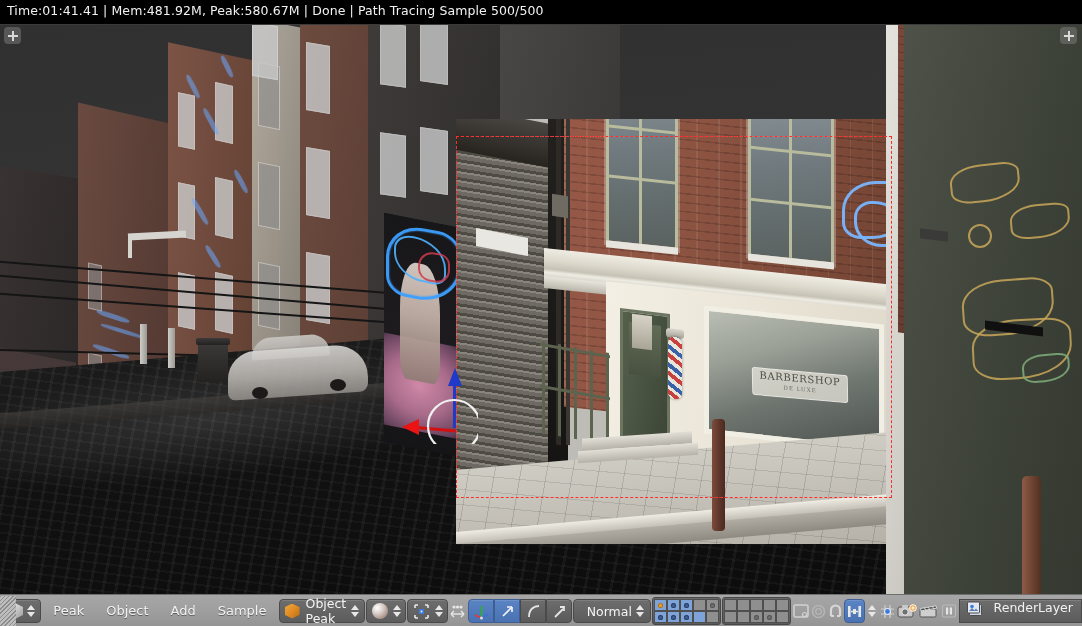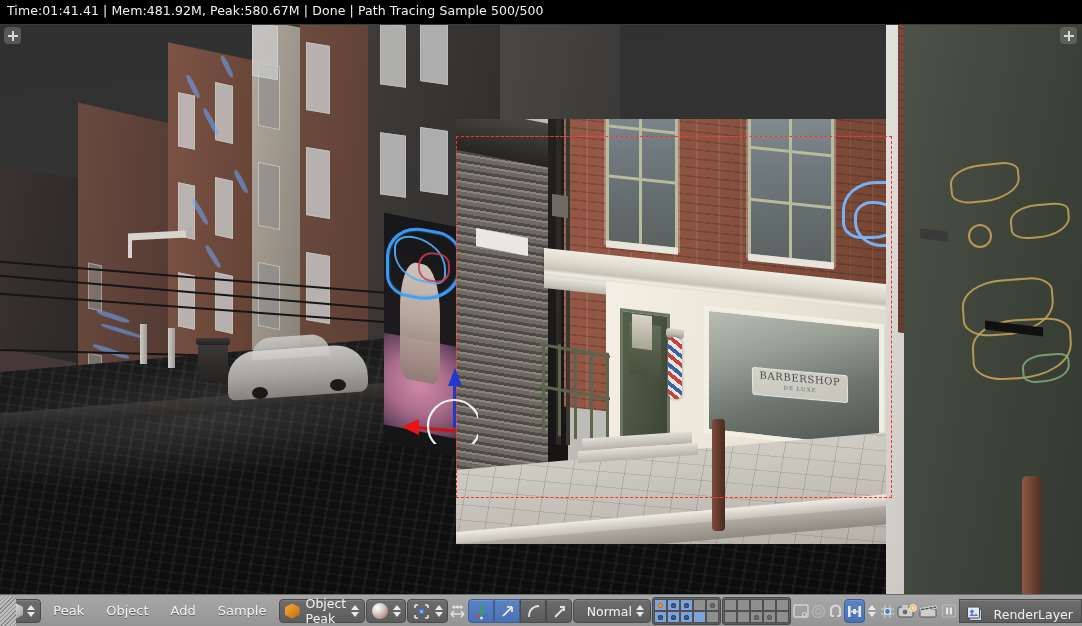--- a/index.html
+++ b/index.html
@@ -287,21 +287,21 @@
 
   .sphere{width:16px;height:16px;border-radius:50%;
      background:radial-gradient(circle at 33% 30%,#ffffff 0%,#dcd2cc 35%,#a98f86 75%,#6d5a54 100%);}
   .cubeicn{width:15px;height:15px;
      background:linear-gradient(135deg,#f0a83c 0%,#e08a22 50%,#b56a16 100%);
      clip-path:polygon(50% 0%,100% 25%,100% 75%,50% 100%,0% 75%,0% 25%);}
   .greycube{width:16px;height:16px;
      background:linear-gradient(135deg,#f2f2f2 0%,#cfcfcf 45%,#9a9a9a 100%);
      clip-path:polygon(50% 0%,100% 25%,100% 75%,50% 100%,0% 75%,0% 25%);}
   .renderlayer-lbl{color:#f2f2f2;font-size:12.5px;padding-left:7px;}
-  .rl-field{height:22px;border-radius:0;display:flex;align-items:flex-end;
+  .rl-field{height:22px;border-radius:0;display:flex;align-items:flex-start;
      background:linear-gradient(180deg,#6d6d6d,#5c5c5c);border:1px solid #4a4a4a;padding:0 8px 0 3px;
      box-shadow:inset 0 1px 0 rgba(255,255,255,.12);}
   svg{display:block;}
 </style>
 </head>
 <body>
 
 <div id="app">
 
   <div class="topbar">

